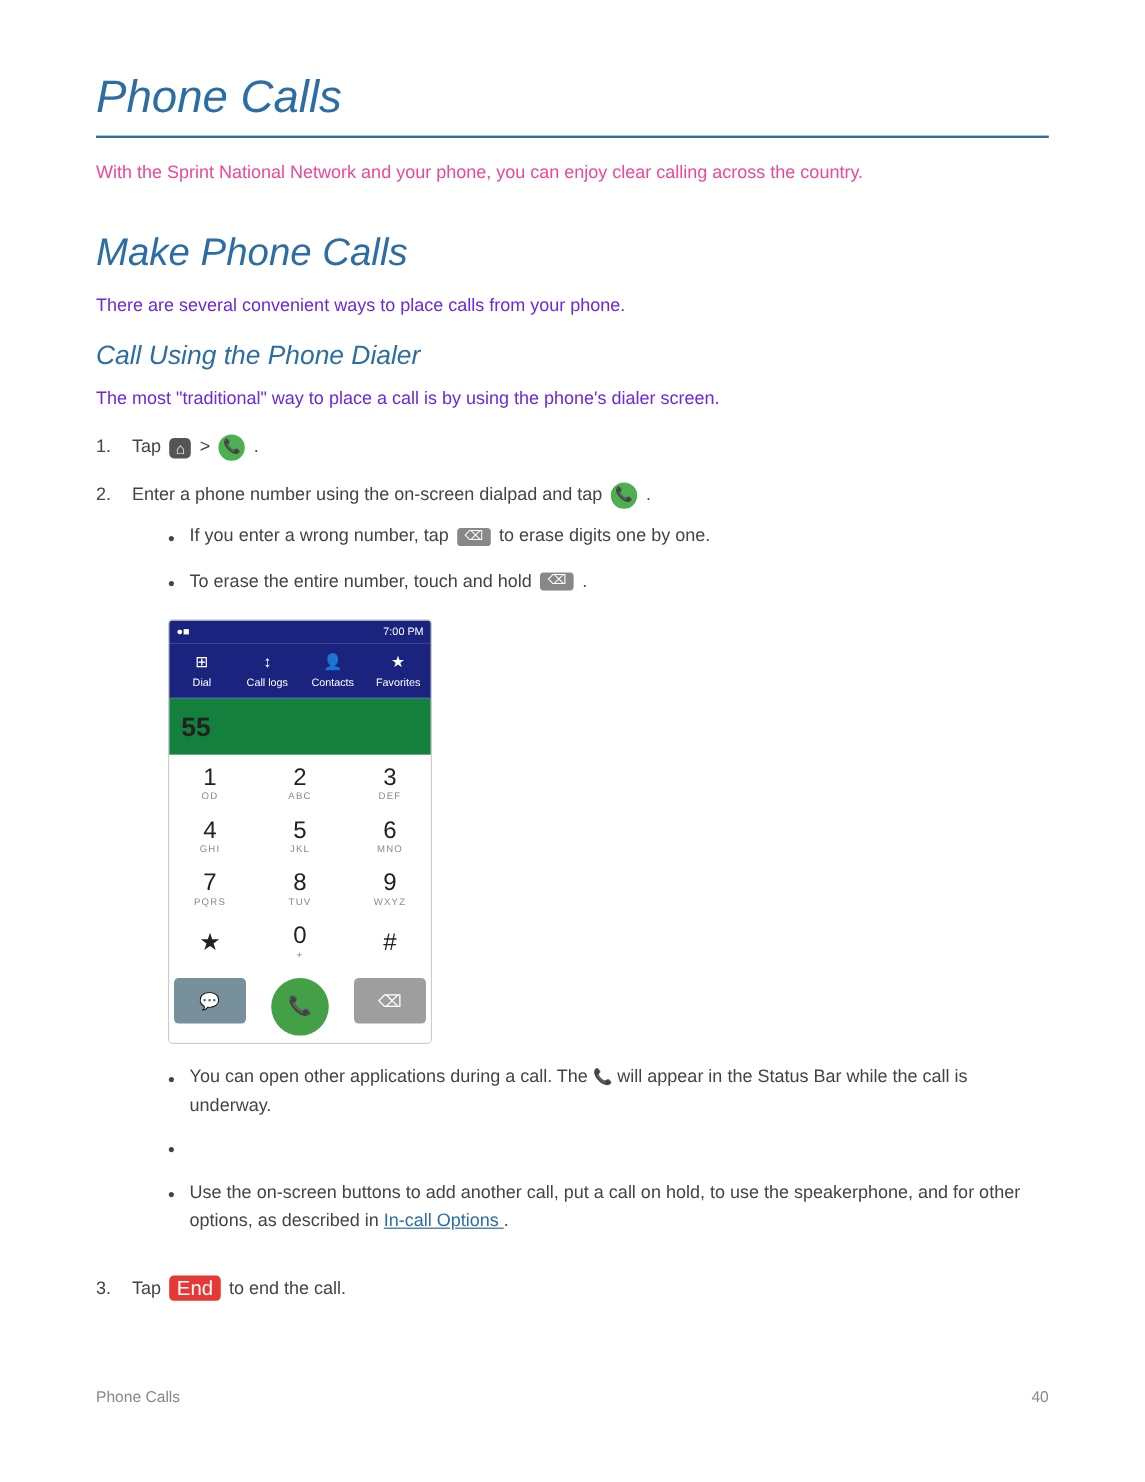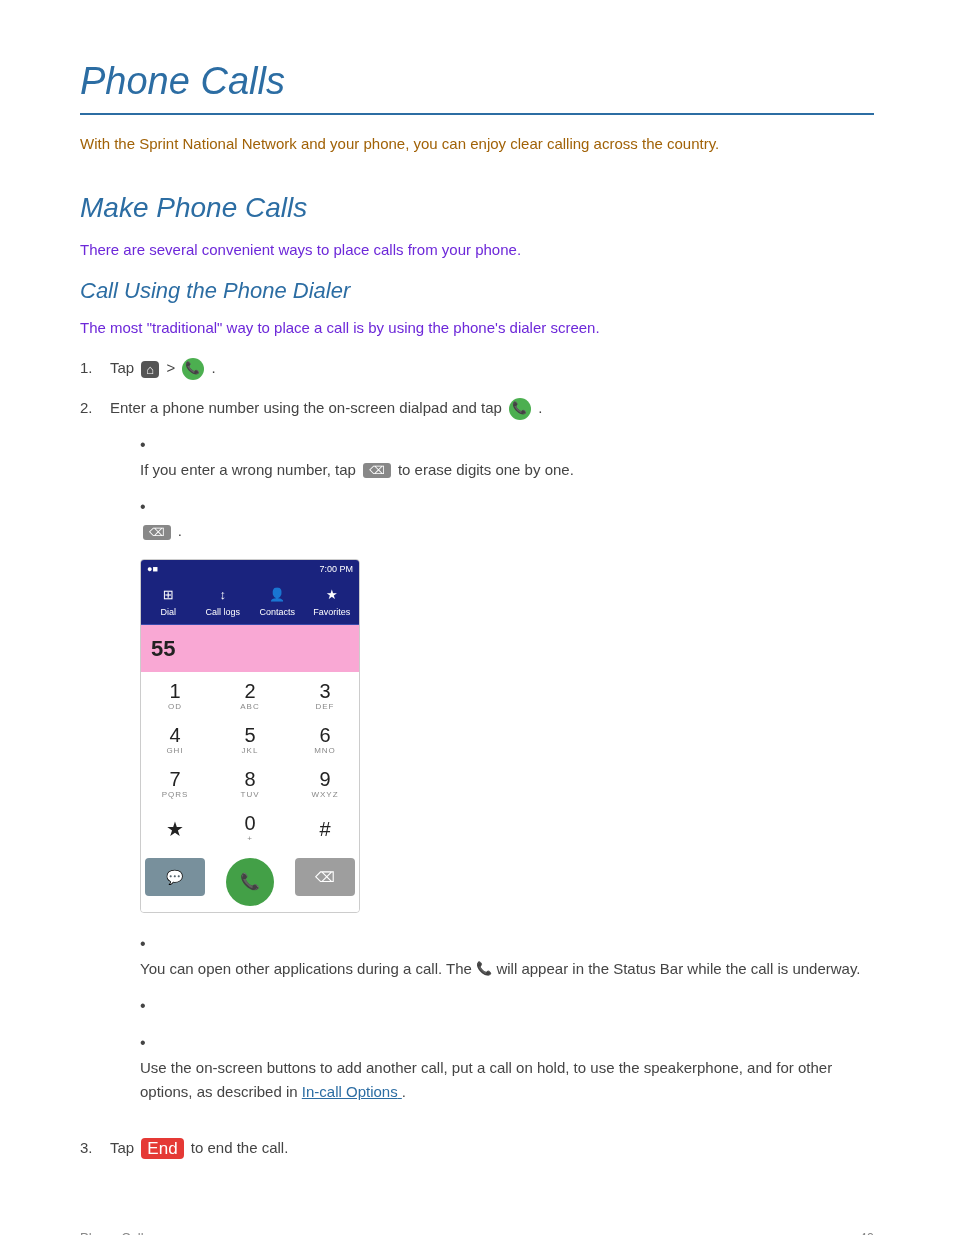--- a/index.html
+++ b/index.html
@@ -22,27 +22,27 @@
     }
 
     .title-divider {
       border: none;
       border-bottom: 2px solid #2c6da3;
       margin-bottom: 20px;
     }
 
     .intro-text {
       font-size: 15px;
-      color: #a16207;
+      color: #ec4899;
       margin-bottom: 40px;
     }
 
     .section-title {
       font-style: italic;
-      font-size: 28px;
+      font-size: 32px;
       color: #2c6da3;
       font-weight: normal;
       margin-bottom: 14px;
     }
 
     .subsection-title {
       font-style: italic;
       font-size: 22px;
       color: #2c6da3;
       font-weight: normal;
@@ -127,21 +127,20 @@
       margin-bottom: 16px;
     }
 
     .bullet-item {
       display: flex;
       align-items: flex-start;
       margin-bottom: 10px;
       font-size: 15px;
       color: #444;
       line-height: 1.6;
-      flex-direction: column;
     }
 
     .bullet-dot {
       min-width: 18px;
       margin-top: 2px;
     }
 
     .bullet-dot::before {
       content: "•";
       font-size: 16px;
@@ -180,21 +179,21 @@
       color: white;
       font-size: 9px;
     }
 
     .phone-tab .tab-icon {
       font-size: 13px;
       display: block;
     }
 
     .phone-display {
-      background: #f9a8d4;
+      background: #15803d;
       padding: 6px 10px;
       font-size: 22px;
       font-weight: bold;
       color: #222;
       min-height: 30px;
     }
 
     .phone-keypad {
       background: white;
       padding: 4px;
@@ -337,20 +336,21 @@
           <span>If you enter a wrong number, tap</span>
           <span class="inline-icon">
             <span class="icon-backspace">⌫</span>
           </span>
           <span>to erase digits one by one.</span>
         </span>
       </div>
       <div class="bullet-item">
         <span class="bullet-dot"></span>
         <span>
+          <span>To erase the entire number, touch and hold</span>
           <span class="inline-icon">
             <span class="icon-backspace">⌫</span>
           </span>
           <span>.</span>
         </span>
       </div>
     </div>
 
     
     <div class="phone-mockup">

